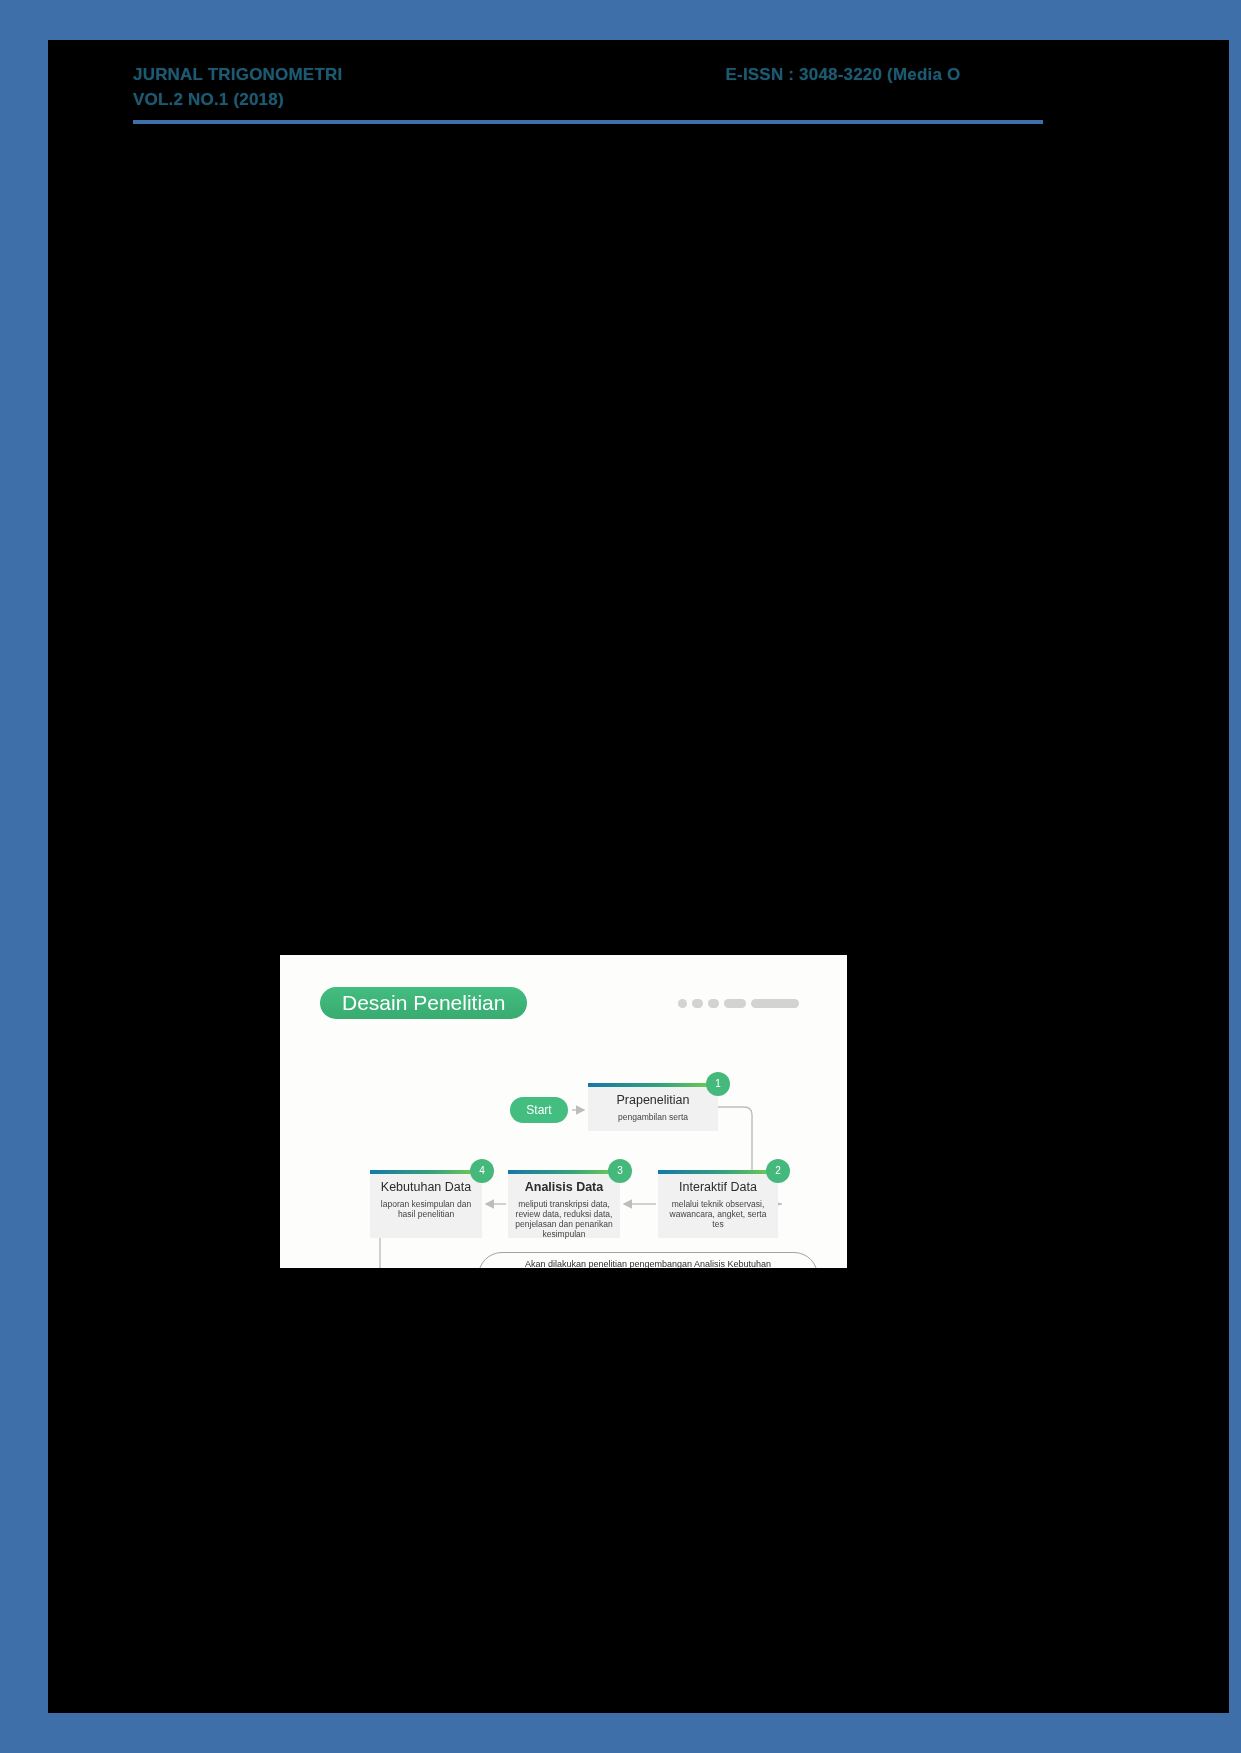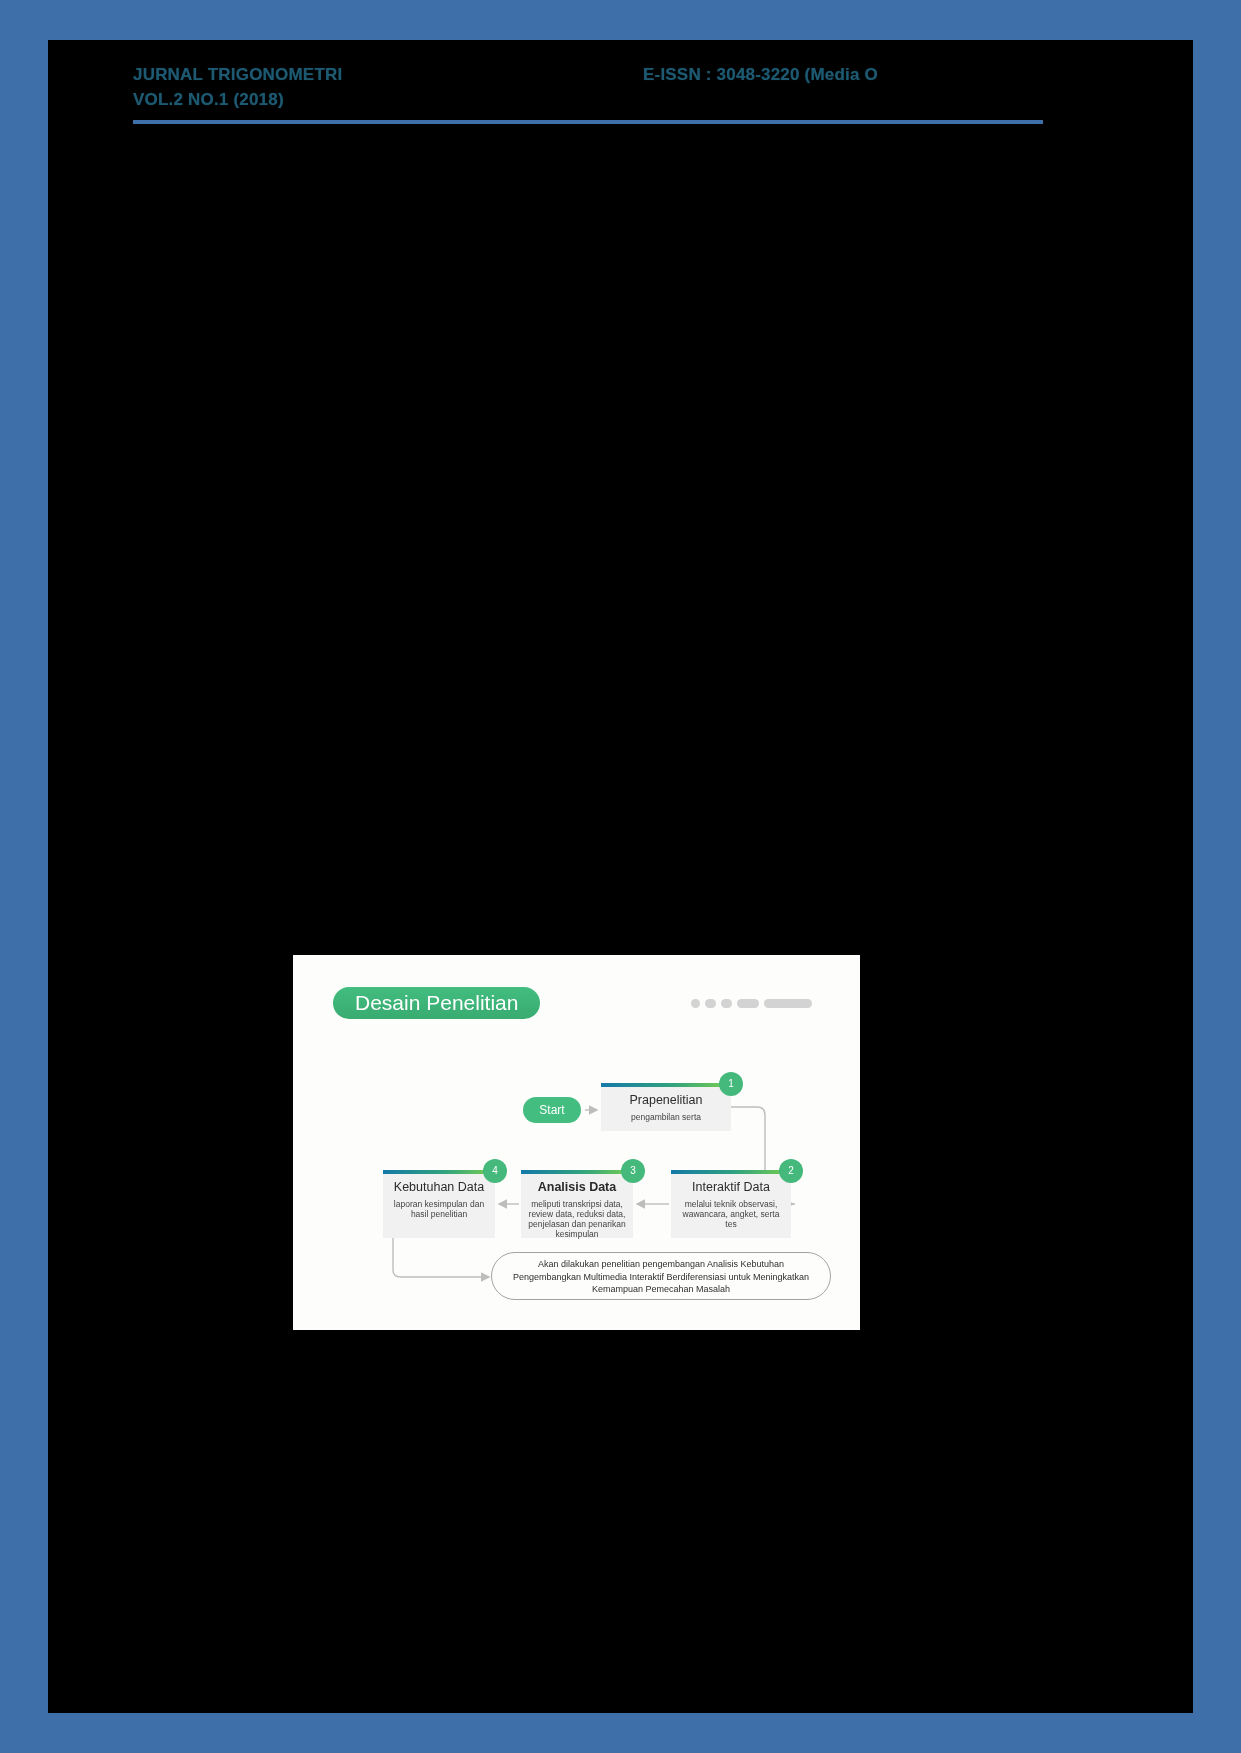--- a/index.html
+++ b/index.html
@@ -20,20 +20,21 @@
     overflow: hidden;
   }
   #page-inner {
     position: absolute;
     left: 48px;
     top: 40px;
     width: 1145px;
     height: 1673px;
     background: #000000;       
     overflow: hidden;
+    padding-left: 36px;
   }
 
   
   .header {
     position: absolute;
     left: 85px;
     top: 22px;
     width: 910px;
     height: 82px;
   }
@@ -47,21 +48,21 @@
     font-size: 17px;
     line-height: 25px;
     letter-spacing: .2px;
     text-shadow: 0 0 1px #123b4c;
   }
   .hdr-right {
     position: absolute;
     right: 0;
     top: 0;
     width: 400px;
-    text-align: left;
+    text-align: center;
     color: #1d5a72;
     font-weight: bold;
     font-size: 17px;
     line-height: 25px;
     letter-spacing: .2px;
     text-shadow: 0 0 1px #123b4c;
     white-space: nowrap;
     overflow: hidden;
   }
   .hdr-rule {
@@ -69,24 +70,24 @@
     left: 85px;
     top: 80px;
     width: 910px;
     height: 4px;
     background: #3f6fa8;
   }
 
   
   .figure-card {
     position: absolute;
-    left: 245px;
+    left: 232px;
     top: 915px;
     width: 567px;
-    height: 375px;
+    height: 313px;
     background: #fdfdfb;
     overflow: hidden;
   }
   .fig-title {
     position: absolute;
     left: 40px;
     top: 32px;
     height: 32px;
     padding: 0 22px;
     border-radius: 18px;

